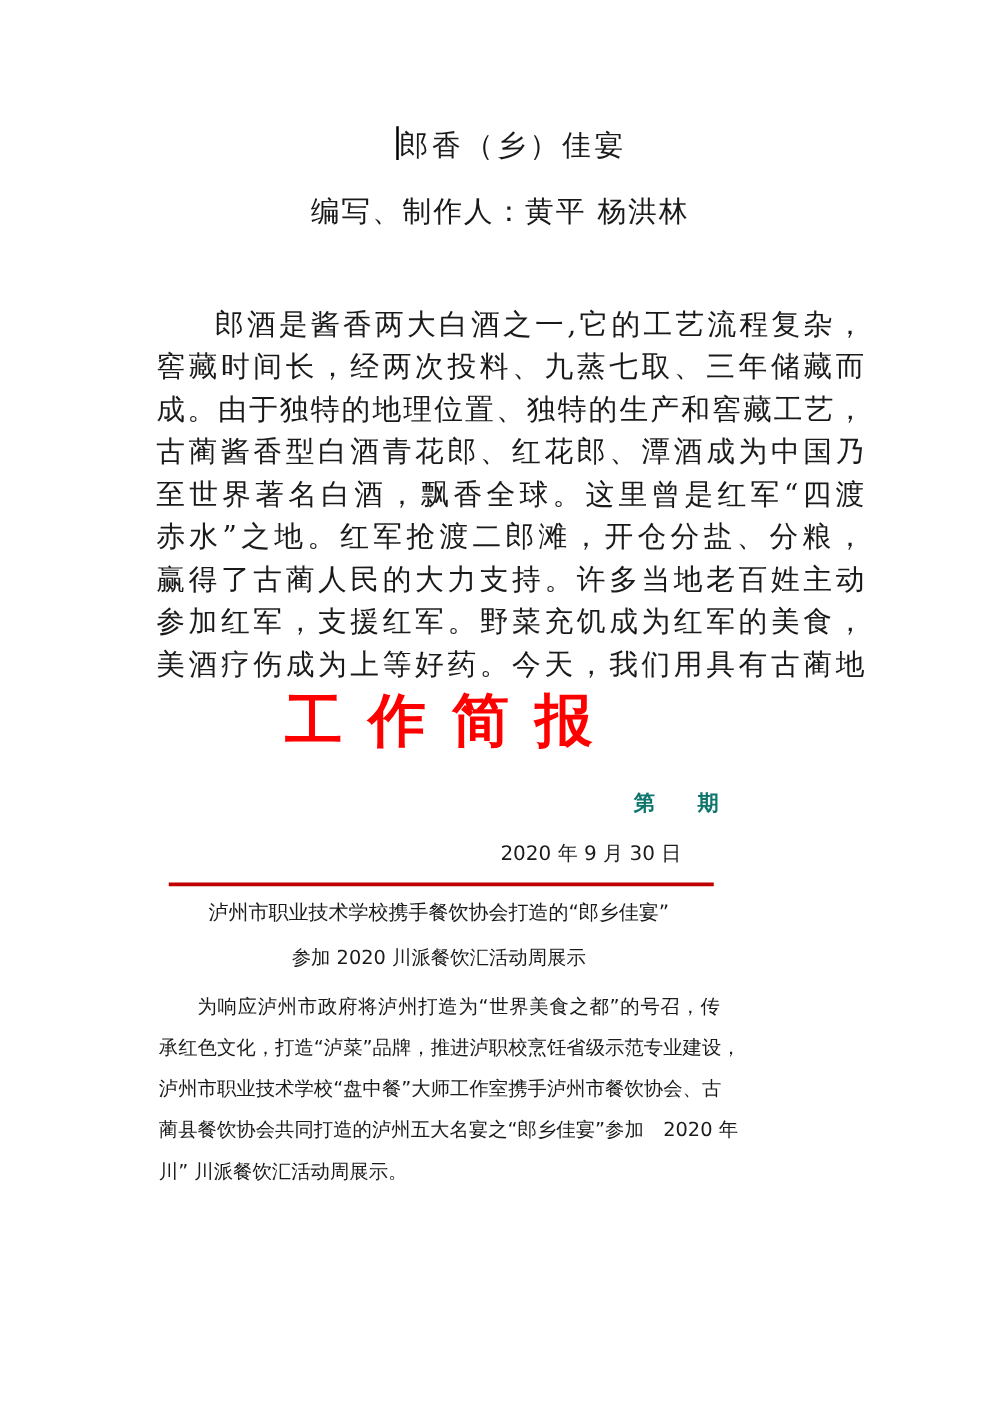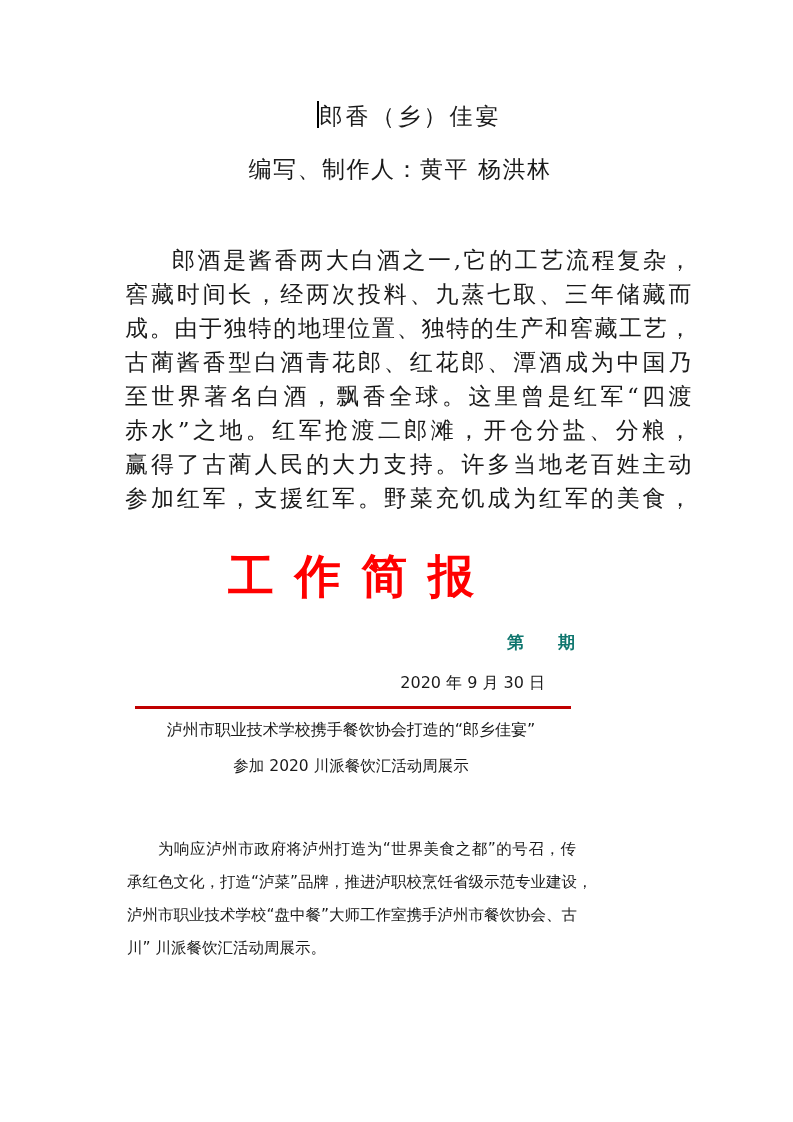--- a/index.html
+++ b/index.html
@@ -114,21 +114,21 @@
     line-height: 33px;
     height: 33px;
     text-align: justify;
     text-align-last: justify;
     white-space: nowrap;
   }
   .bline.last {
     text-align: left;
     text-align-last: left;
   }
-  .indent-2em-sm { text-indent: 31px; margin-top: 44px; }
+  .indent-2em-sm { text-indent: 31px; }
 </style>
 </head>
 <body>
 
 <div class="page serif">
 
   <div class="title-row">
     <span class="caret"></span><span>郎香（乡）佳宴</span>
   </div>
 
@@ -136,33 +136,35 @@
 
   <div class="intro">
     <div class="iline indent-2em">郎酒是酱香两大白酒之一,它的工艺流程复杂，</div>
     <div class="iline">窖藏时间长，经两次投料、九蒸七取、三年储藏而</div>
     <div class="iline">成。由于独特的地理位置、独特的生产和窖藏工艺，</div>
     <div class="iline">古蔺酱香型白酒青花郎、红花郎、潭酒成为中国乃</div>
     <div class="iline">至世界著名白酒，飘香全球。这里曾是红军“四渡</div>
     <div class="iline">赤水”之地。红军抢渡二郎滩，开仓分盐、分粮，</div>
     <div class="iline">赢得了古蔺人民的大力支持。许多当地老百姓主动</div>
     <div class="iline">参加红军，支援红军。野菜充饥成为红军的美食，</div>
+    <div class="iline">美酒疗伤成为上等好药。今天，我们用具有古蔺地</div>
   </div>
 
   <div class="masthead sans">工作简报</div>
 
   <div class="issue-line sans">第　　期</div>
 
   <div class="date-line sans">2020 年 9 月 30 日</div>
 
   <div class="red-rule"></div>
 
   <div class="headline-1 sans">泸州市职业技术学校携手餐饮协会打造的“郎乡佳宴”</div>
   <div class="headline-2 sans">参加 2020 川派餐饮汇活动周展示</div>
 
   <div class="lower-body sans">
     <div class="bline indent-2em-sm">为响应泸州市政府将泸州打造为“世界美食之都”的号召，传</div>
     <div class="bline">承红色文化，打造“泸菜”品牌，推进泸职校烹饪省级示范专业建设，</div>
     <div class="bline">泸州市职业技术学校“盘中餐”大师工作室携手泸州市餐饮协会、古</div>
+    <div class="bline">蔺县餐饮协会共同打造的泸州五大名宴之“郎乡佳宴”参加　2020 年</div>
     <div class="bline last">川” 川派餐饮汇活动周展示。</div>
   </div>
 
 </div>
 
 </body></html>

